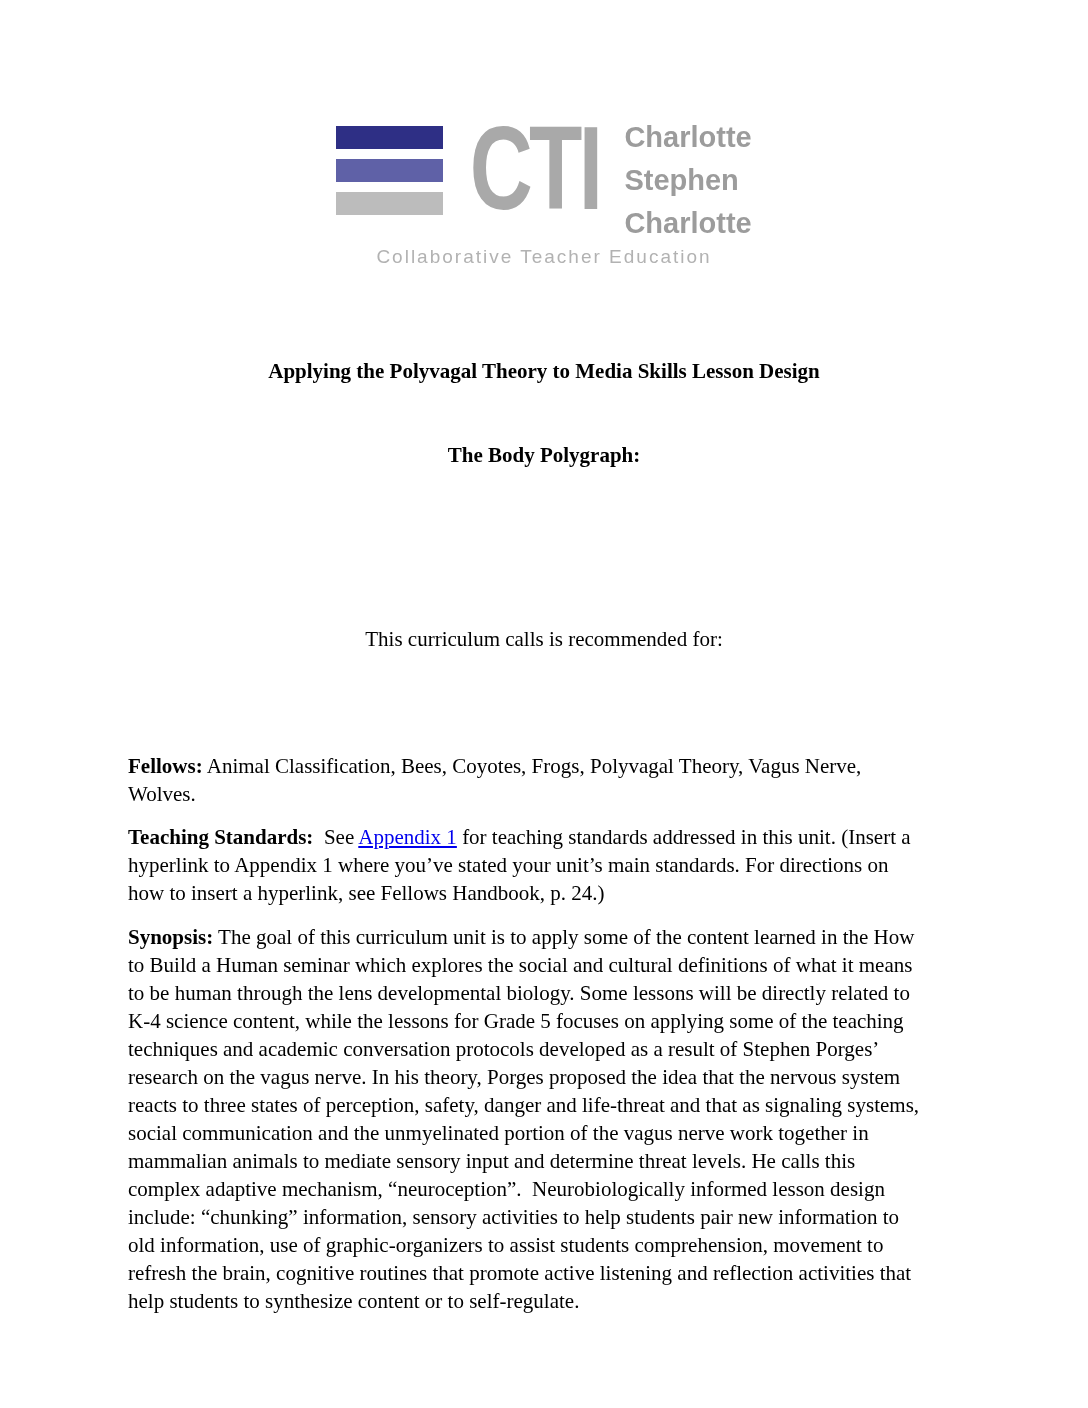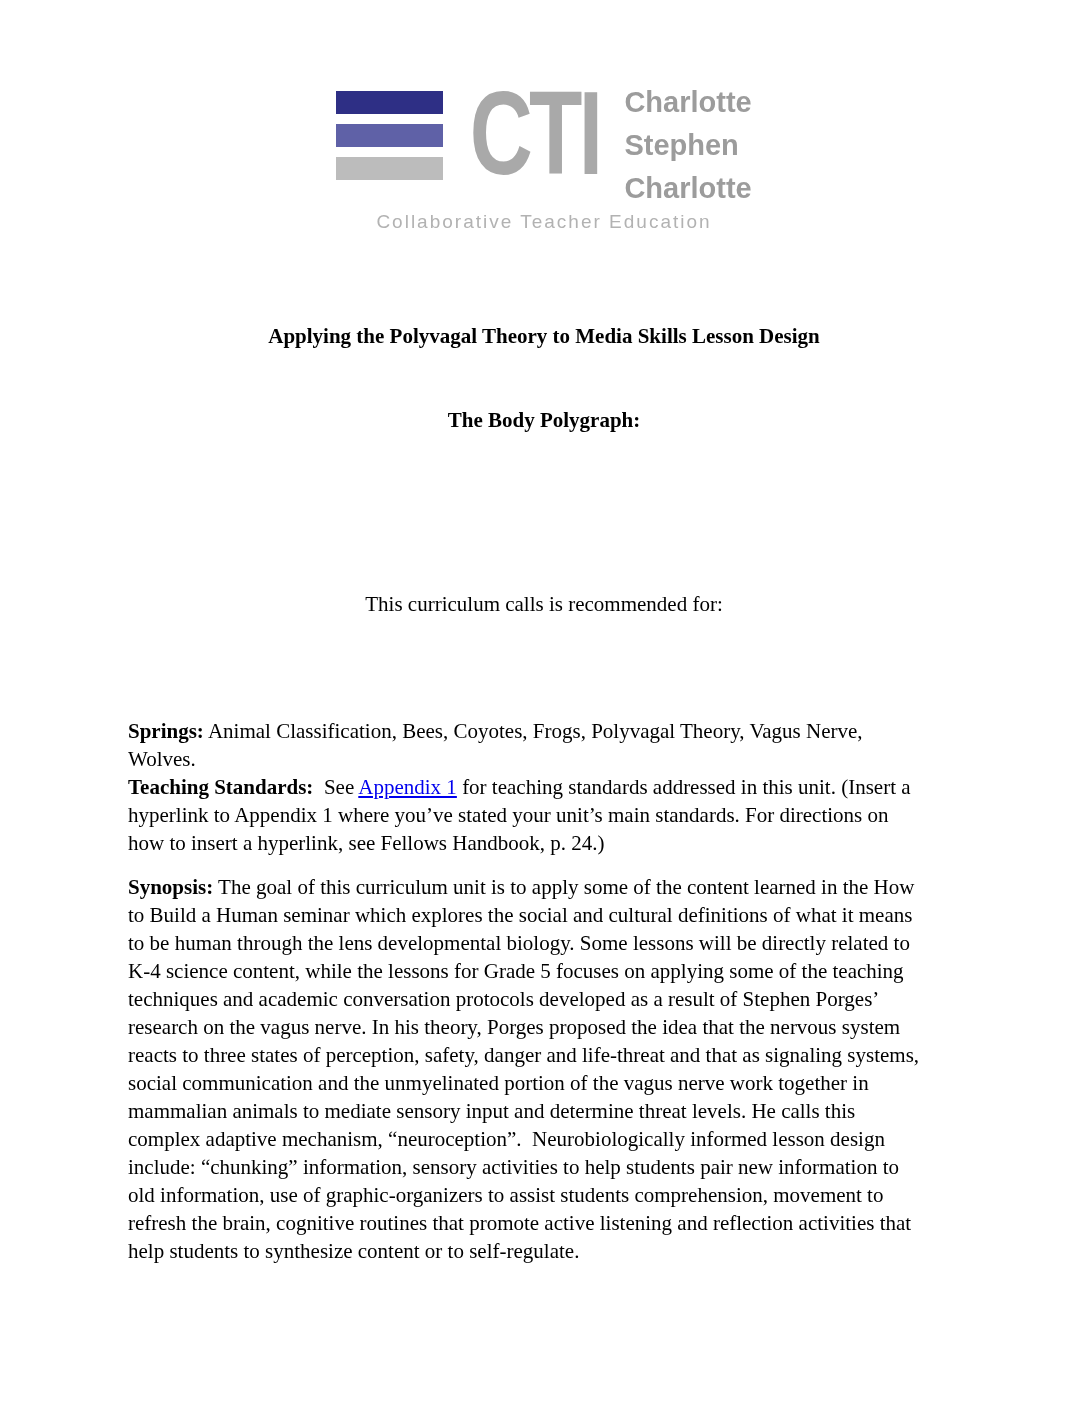--- a/index.html
+++ b/index.html
@@ -14,21 +14,21 @@
   }
   .page {
     width: 1088px;
     height: 1408px;
     background: #ffffff;
     position: relative;
   }
 
   
   .logo {
-    padding-top: 85px;
+    padding-top: 120px;
     display: flex;
     flex-direction: column;
     align-items: center;
   }
   .logo-row {
     display: flex;
     align-items: flex-start;
   }
   .bars {
     display: flex;
@@ -85,21 +85,21 @@
 
   .para {
     margin-left: 128px;
     width: 794px;
     font-size: 21px;
     line-height: 28px;
     white-space: pre-wrap;
     text-align: left;
   }
   .keywords-block { margin-top: 43px; }
-  .standards-block { }
+  .standards-block { margin-top: 15px; }
   .synopsis-block { margin-top: 16px; }
   .b { font-weight: 700; }
   .link {
     color: #0000ee;
     text-decoration: underline;
     cursor: pointer;
   }
 </style>
 </head>
 <body>
@@ -128,19 +128,19 @@
   <div class="centered title-block">
     <div>Applying the Polyvagal Theory to Media Skills Lesson Design</div>
     <div>The Body Polygraph:</div>
   </div>
 
 
   <div class="centered recommend-block">
     <div>This curriculum calls is recommended for:</div>
   </div>
 
-  <p class="para keywords-block"><span class="b">Springs:</span><span> Animal Classification, Bees, Coyotes, Frogs, Polyvagal Theory, Vagus Nerve, Wolves.</span></p>
+  <p class="para keywords-block"><span class="b">Fellows:</span><span> Animal Classification, Bees, Coyotes, Frogs, Polyvagal Theory, Vagus Nerve, Wolves.</span></p>
 
   <p class="para standards-block"><span class="b">Teaching Standards:</span><span>  See </span><a class="link" style="color: rgb(0, 0, 238);">Appendix 1</a><span> for teaching standards addressed in this unit. (Insert a hyperlink to Appendix 1 where you’ve stated your unit’s main standards. For directions on how to insert a hyperlink, see Fellows Handbook, p. 24.)</span></p>
 
   <p class="para synopsis-block"><span class="b">Synopsis:</span><span> The goal of this curriculum unit is to apply some of the content learned in the How to Build a Human seminar which explores the social and cultural definitions of what it means to be human through the lens developmental biology. Some lessons will be directly related to K-4 science content, while the lessons for Grade 5 focuses on applying some of the teaching techniques and academic conversation protocols developed as a result of Stephen Porges’ research on the vagus nerve. In his theory, Porges proposed the idea that the nervous system reacts to three states of perception, safety, danger and life-threat and that as signaling systems, social communication and the unmyelinated portion of the vagus nerve work together in mammalian animals to mediate sensory input and determine threat levels. He calls this complex adaptive mechanism, “neuroception”.  Neurobiologically informed lesson design include: “chunking” information, sensory activities to help students pair new information to old information, use of graphic-organizers to assist students comprehension, movement to refresh the brain, cognitive routines that promote active listening and reflection activities that help students to synthesize content or to self-regulate.</span></p>
 
 </div>
 
 </body></html>

